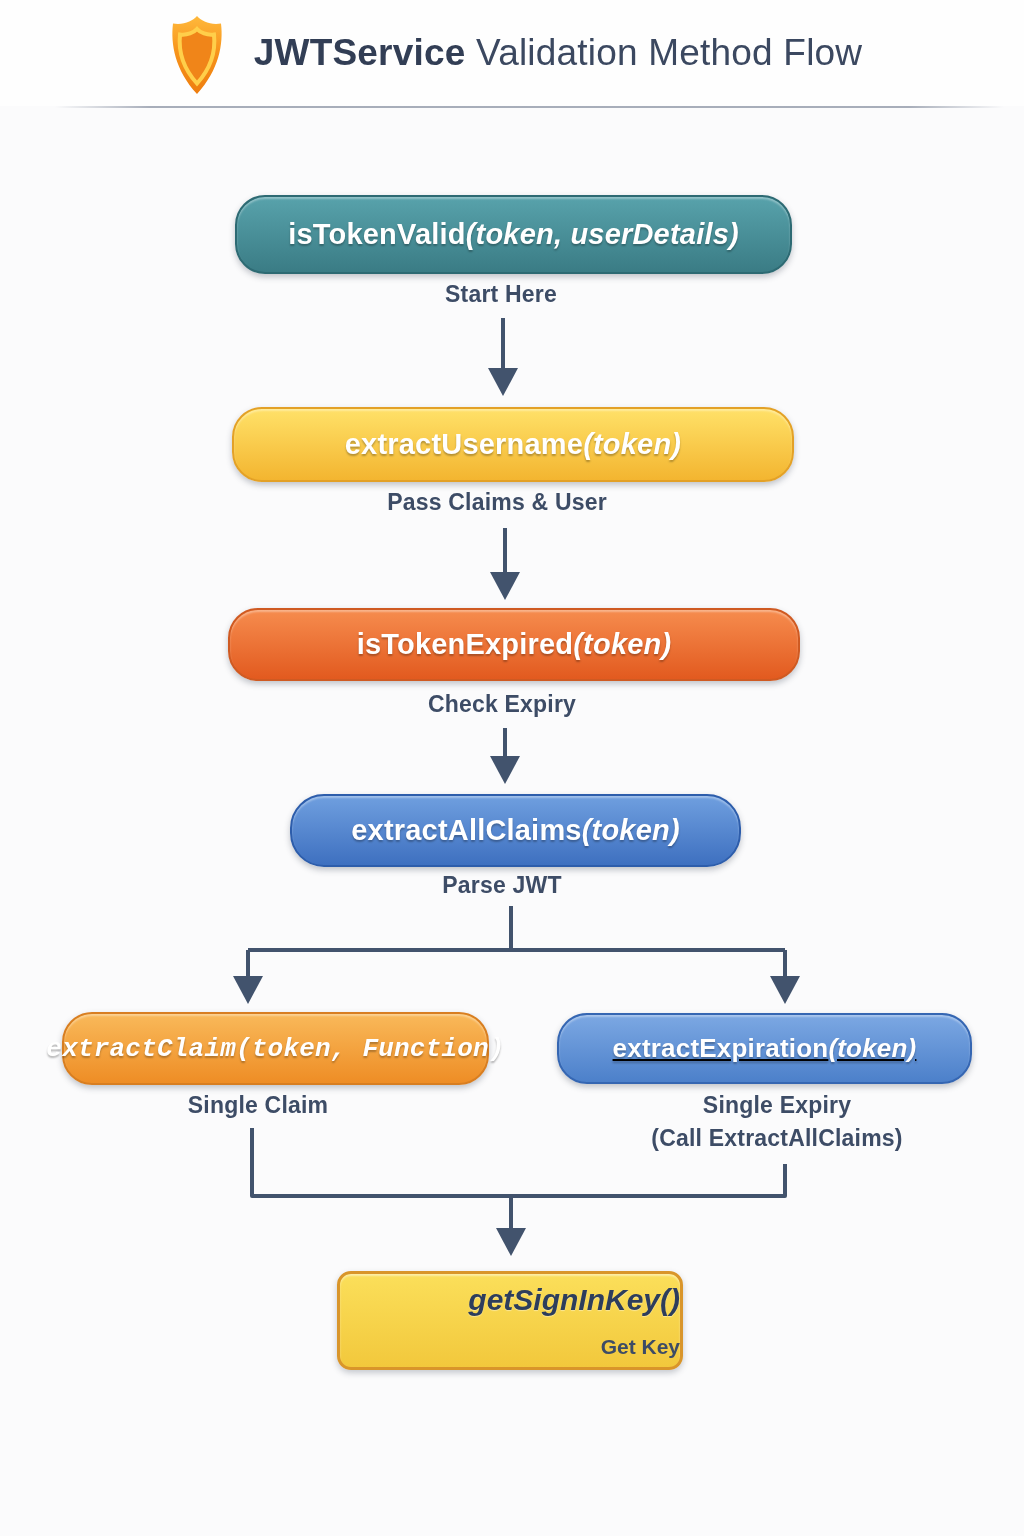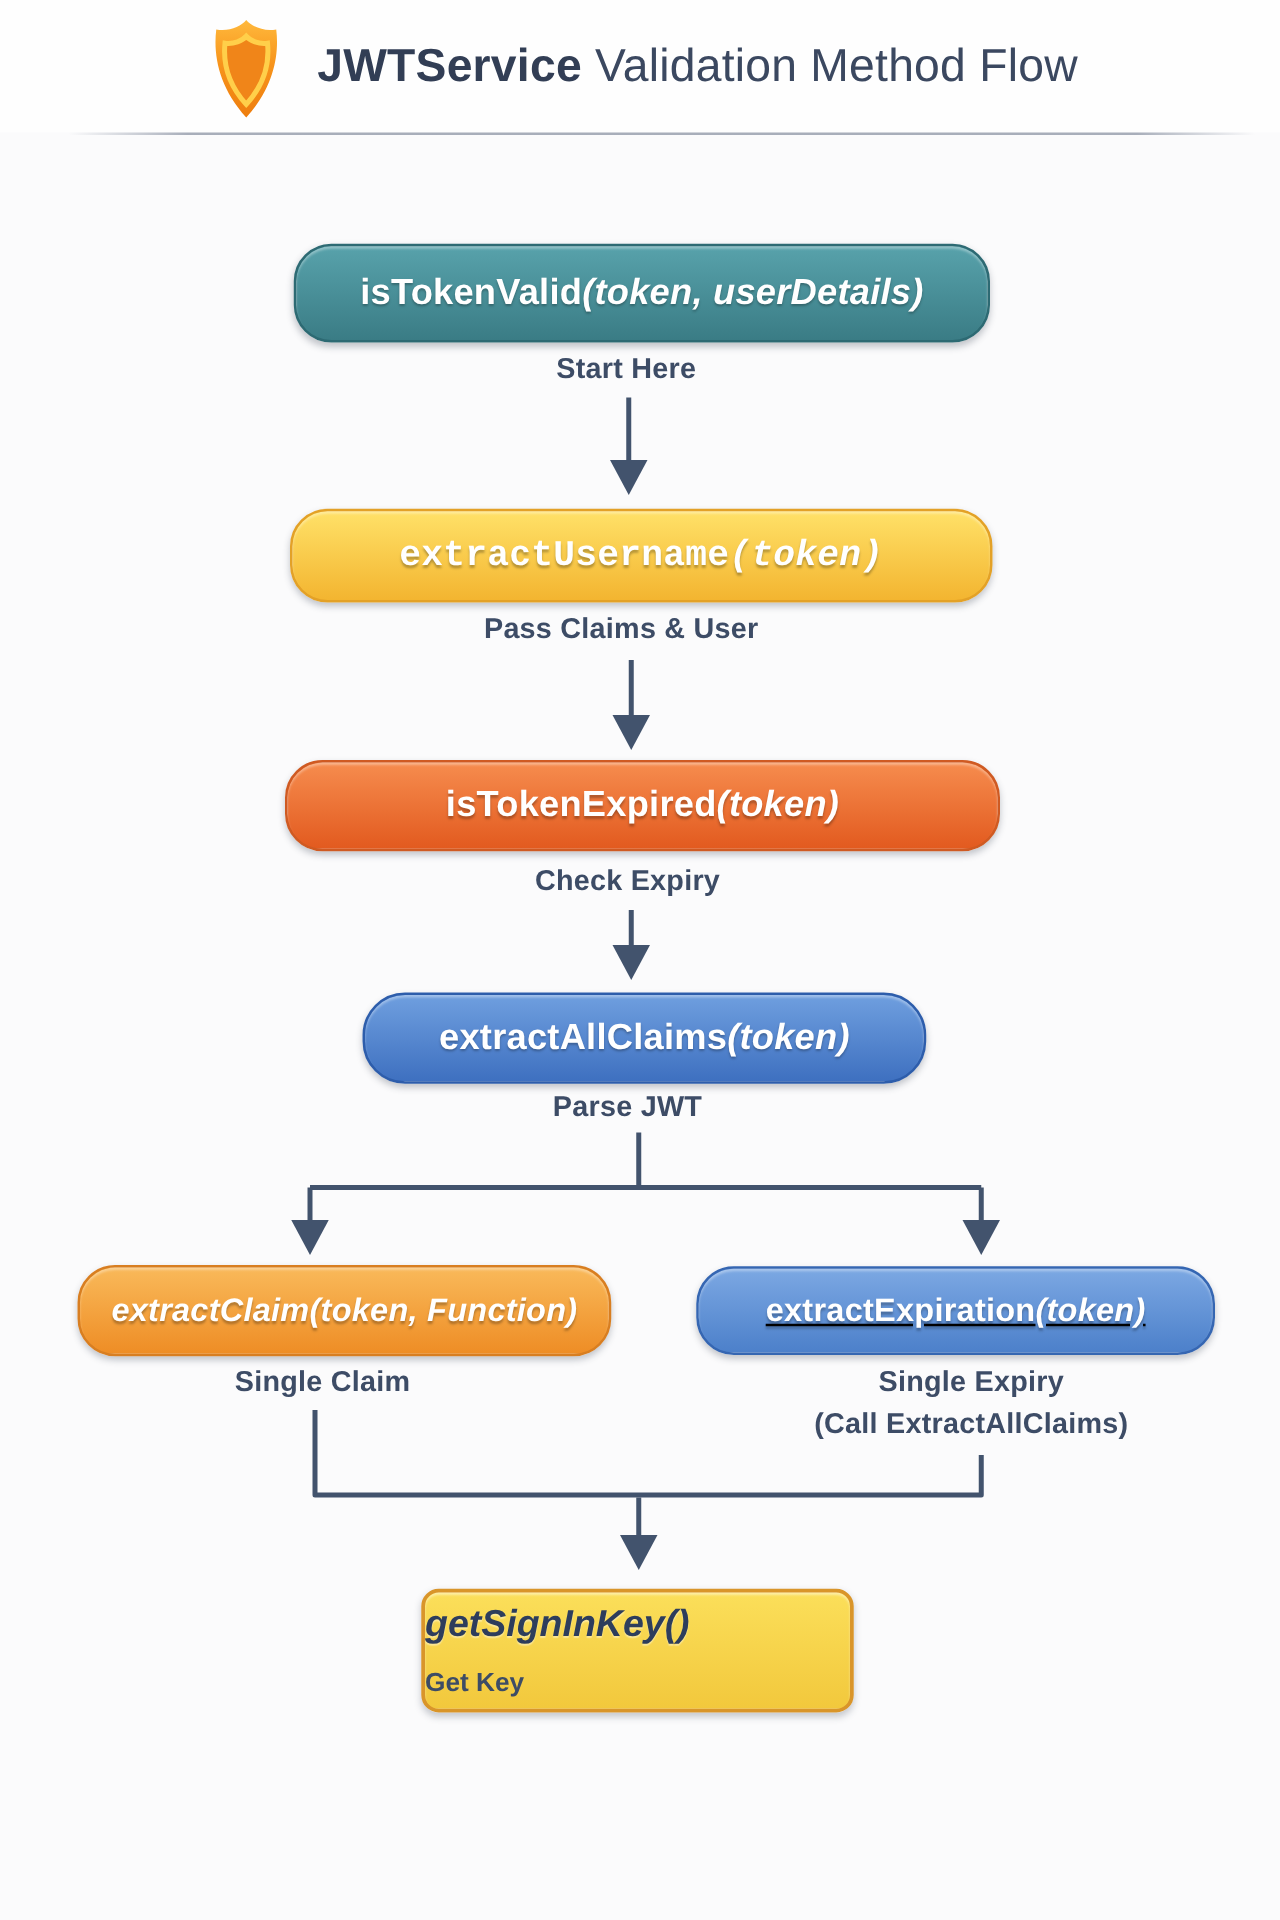--- a/index.html
+++ b/index.html
@@ -38,43 +38,43 @@
     box-shadow:0 3px 6px rgba(40,50,70,.28), inset 0 2px 2px rgba(255,255,255,.35);
     white-space:nowrap;
   }
   .node-label{
     color:var(--box-text);font-weight:700;font-size:29px;
     text-shadow:0 2px 2px rgba(0,0,0,.28);
     letter-spacing:.2px;
   }
   .node-label .params{font-style:italic;}
   .node.small .node-label{font-size:26px;}
-  .node.all-italic .node-label{font-style:italic;}
+  .node.all-italic .node-label{font-style:italic;font-family:Liberation Mono, monospace;}
 
   .node.teal   {background:linear-gradient(180deg,var(--teal-top),var(--teal-bottom));border:2px solid var(--teal-border);}
-  .node.yellow {background:linear-gradient(180deg,var(--yellow-top),var(--yellow-bottom));border:2px solid var(--yellow-border);font-family:Liberation Mono, monospace;}
+  .node.yellow {background:linear-gradient(180deg,var(--yellow-top),var(--yellow-bottom));border:2px solid var(--yellow-border);}
   .node.orange {background:linear-gradient(180deg,var(--orange-top),var(--orange-bottom));border:2px solid var(--orange-border);}
   .node.blue   {background:linear-gradient(180deg,var(--blue-top),var(--blue-bottom));border:2px solid var(--blue-border);}
   .node.orange2{background:linear-gradient(180deg,var(--orange2-top),var(--orange2-bottom));border:2px solid var(--orange2-border);}
   .node.blue2  {background:linear-gradient(180deg,var(--blue2-top),var(--blue2-bottom));border:2px solid var(--blue2-border);text-decoration:underline;}
 
   
   .caption{
     position:absolute;transform:translateX(-50%);
     color:var(--caption-text);font-size:23px;font-weight:700;
     white-space:nowrap;letter-spacing:.2px;
   }
 
   
   .key-node{
     position:absolute;left:337px;top:1271px;width:346px;height:99px;
     background:linear-gradient(180deg,var(--yellow2-top),var(--yellow2-bottom));
     border:3px solid var(--yellow2-border);border-radius:14px;
     box-shadow:0 3px 6px rgba(40,50,70,.25), inset 0 2px 2px rgba(255,255,255,.45);
-    display:flex;flex-direction:column;align-items:flex-start;box-sizing:border-box;
+    display:flex;flex-direction:column;align-items:flex-end;box-sizing:border-box;
   }
   .key-title{
     flex:1.25;display:flex;align-items:center;justify-content:center;
     color:var(--key-text);font-size:30px;font-weight:700;font-style:italic;
     text-shadow:0 1px 1px rgba(255,255,255,.4);
   }
   .key-divider{height:0;border-top:1px solid rgba(120,90,20,.55);margin:0 18px;}
   .key-caption{
     flex:1;display:flex;align-items:center;justify-content:center;
     color:var(--caption-text);font-size:21px;font-weight:700;

